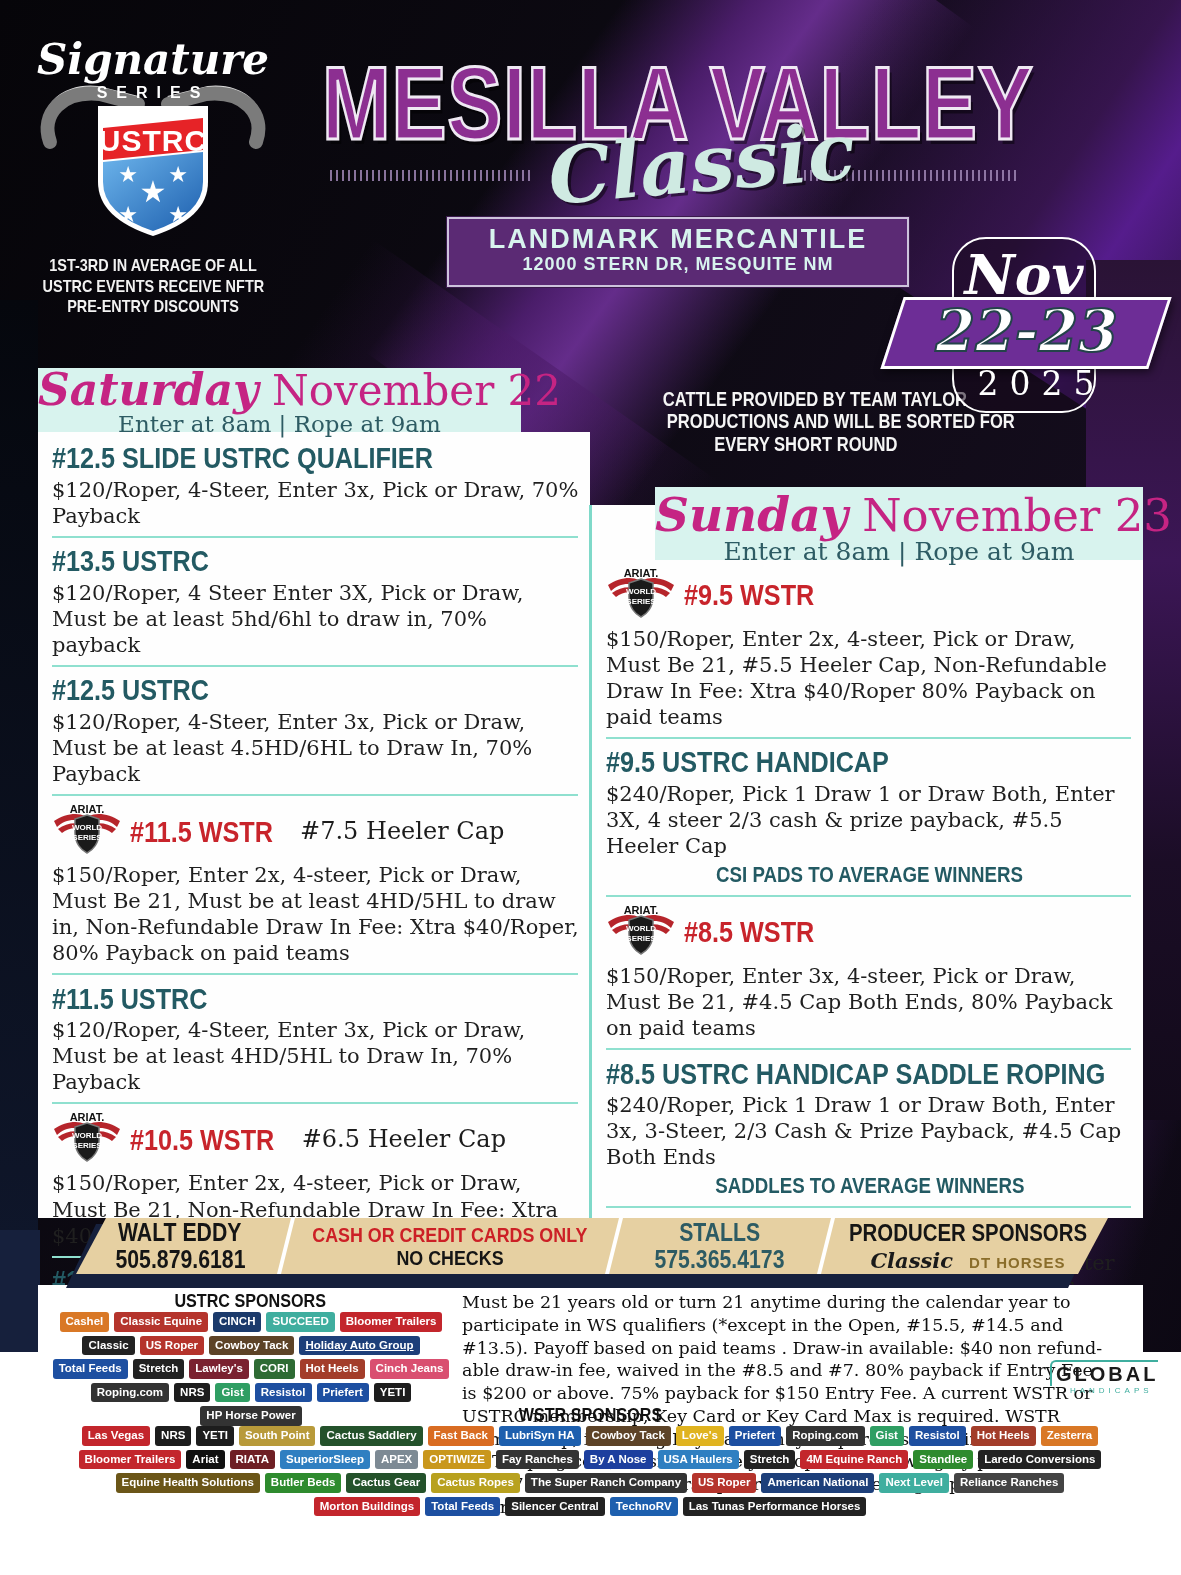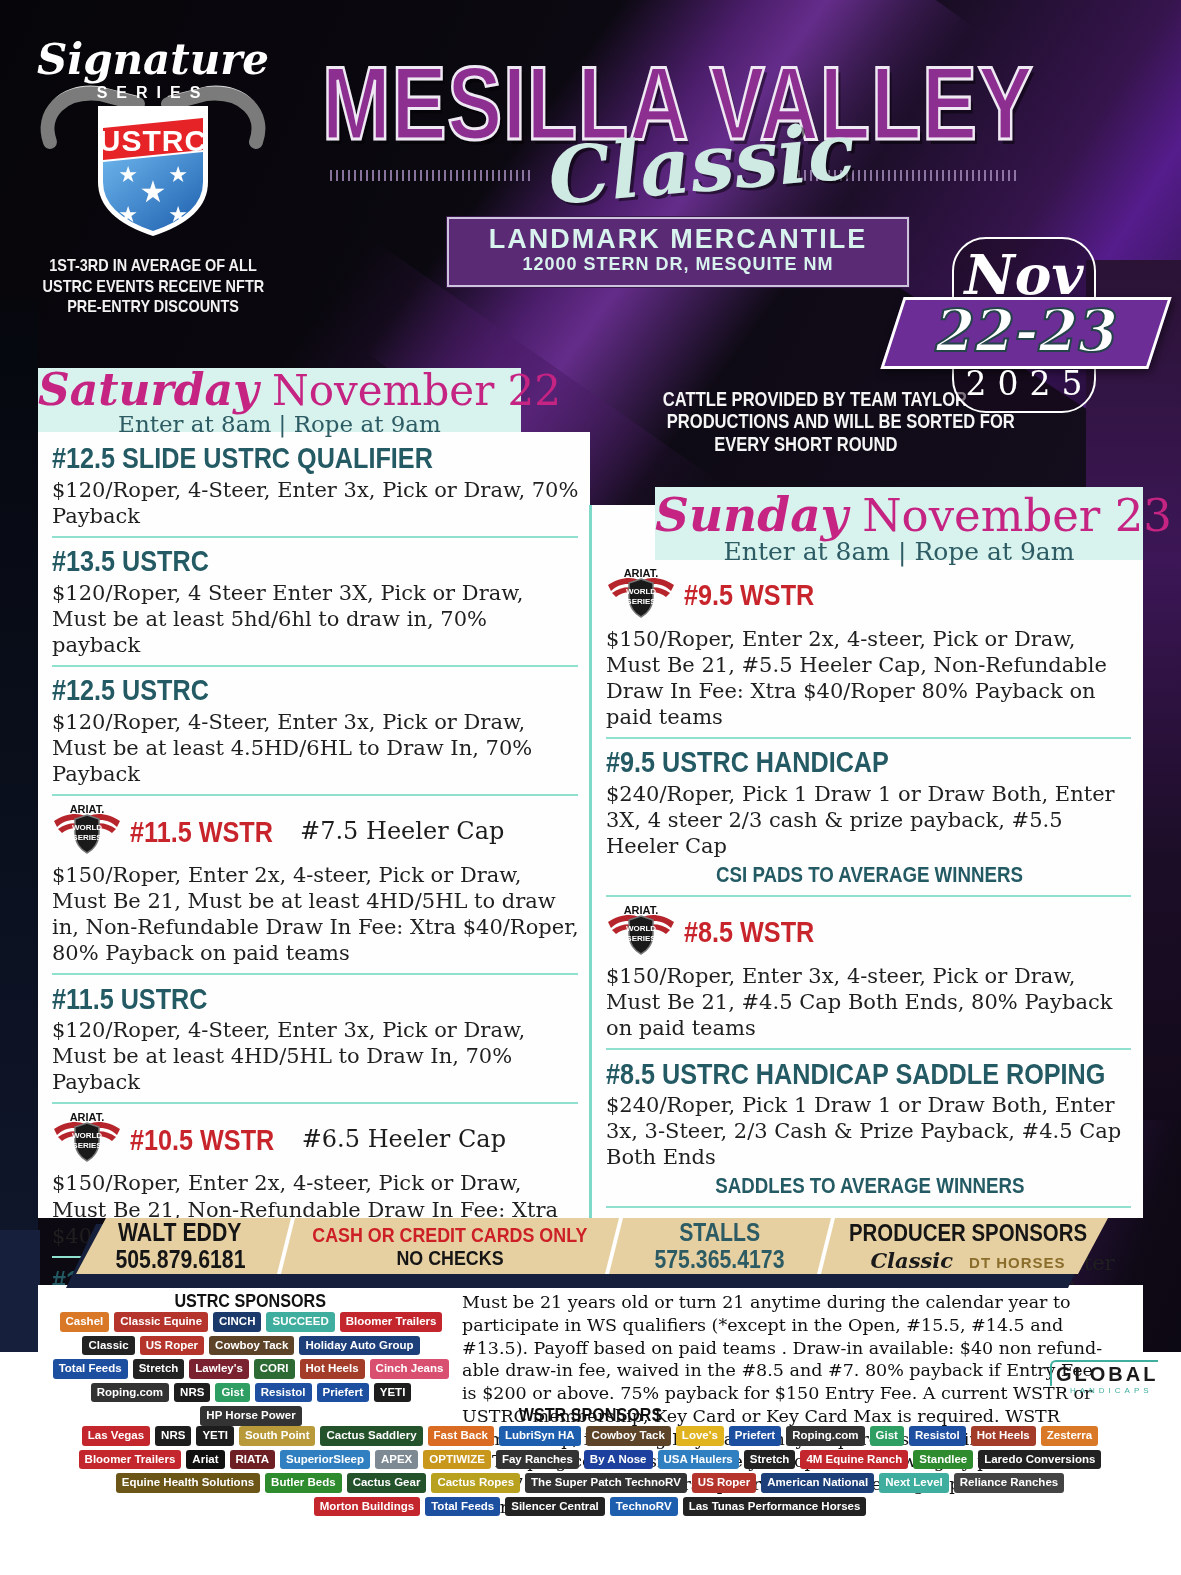--- a/index.html
+++ b/index.html
@@ -45,21 +45,21 @@
   .venue .v2{font-weight:bold;font-size:18px;letter-spacing:1px;line-height:1.25;}
   
   .dbadge{position:absolute;left:952px;top:237px;width:140px;height:172px;border:2px solid #fff;
     border-radius:34px;background:rgba(24,10,30,.55);z-index:2;}
   .dmonth{font-family:"DejaVu Serif",serif;font-style:italic;font-weight:bold;font-size:55px;
     color:#fff;text-align:center;line-height:1;margin-top:8px;}
   .dpar{position:absolute;left:-62px;top:58px;width:262px;height:66px;background:#6d2d96;
     border:3px solid #fff;transform:skewX(-18deg);box-shadow:3px 3px 8px rgba(0,0,0,.55);}
   .dpar-in{transform:skewX(18deg);text-align:center;font-family:"DejaVu Serif",serif;font-style:italic;
     font-weight:bold;font-size:57px;line-height:62px;color:#ffffff;-webkit-text-stroke:2px #24434a;}
-  .dyear{position:absolute;left:0;bottom:8px;width:100%;text-align:center;color:#fff;
+  .dyear{position:absolute;left:12px;bottom:8px;width:100%;text-align:center;color:#fff;
     font-family:"DejaVu Serif",serif;font-size:33px;letter-spacing:11px;text-indent:11px;}
   
   .cattle{position:absolute;left:636px;top:388px;width:340px;text-align:center;color:#f5f5f5;
     font-weight:bold;font-size:19.5px;line-height:1.15;}
   
   .banner{position:absolute;background:#d8f3ee;text-align:center;z-index:4;}
   .banner .b1{line-height:1;white-space:nowrap;}
   .b-script{font-family:"DejaVu Serif",serif;font-style:italic;font-weight:bold;color:#c52483;}
   .b-serif{font-family:"DejaVu Serif",serif;color:#c52483;}
   .b-sub{font-family:"DejaVu Serif",serif;color:#2d5b63;}
@@ -371,21 +371,21 @@
   </div>
   <div class="chips chips-ustrc" id="ustrc-chips">
       <span class="chip" style="background: rgb(217, 120, 38);">Cashel</span>
       <span class="chip" style="background: rgb(181, 52, 44);">Classic Equine</span>
       <span class="chip" style="background: rgb(27, 58, 107);">CINCH</span>
       <span class="chip" style="background: rgb(63, 174, 159);">SUCCEED</span>
       <span class="chip" style="background: rgb(195, 38, 44);">Bloomer Trailers</span>
       <span class="chip" style="background: rgb(34, 34, 34);">Classic</span>
       <span class="chip" style="background: rgb(181, 52, 44);">US Roper</span>
       <span class="chip" style="background: rgb(93, 67, 39);">Cowboy Tack</span>
-      <span class="chip" style="background: rgb(29, 63, 122);">Holiday Auto Group</span>
+      <span class="chip" style="background: rgb(29, 63, 122); text-decoration: underline;">Holiday Auto Group</span>
       <span class="chip" style="background: rgb(29, 79, 161);">Total Feeds</span>
       <span class="chip" style="background: rgb(34, 34, 34);">Stretch</span>
       <span class="chip" style="background: rgb(122, 34, 48);">Lawley's</span>
       <span class="chip" style="background: rgb(46, 107, 52);">CORI</span>
       <span class="chip" style="background: rgb(163, 61, 42);">Hot Heels</span>
       <span class="chip" style="background: rgb(217, 79, 112);">Cinch Jeans</span>
       <span class="chip" style="background: rgb(51, 51, 51);">Roping.com</span>
       <span class="chip" style="background: rgb(29, 29, 29);">NRS</span>
       <span class="chip" style="background: rgb(47, 158, 99);">Gist</span>
       <span class="chip" style="background: rgb(30, 79, 160);">Resistol</span>
@@ -429,21 +429,21 @@
       <span class="chip" style="background: rgb(29, 63, 158);">By A Nose</span>
       <span class="chip" style="background: rgb(47, 127, 193);">USA Haulers</span>
       <span class="chip" style="background: rgb(34, 34, 34);">Stretch</span>
       <span class="chip" style="background: rgb(195, 38, 44);">4M Equine Ranch</span>
       <span class="chip" style="background: rgb(46, 139, 46);">Standlee</span>
       <span class="chip" style="background: rgb(34, 34, 34);">Laredo Conversions</span>
       <span class="chip" style="background: rgb(107, 86, 24);">Equine Health Solutions</span>
       <span class="chip" style="background: rgb(46, 139, 46);">Butler Beds</span>
       <span class="chip" style="background: rgb(36, 82, 43);">Cactus Gear</span>
       <span class="chip" style="background: rgb(184, 161, 31);">Cactus Ropes</span>
-      <span class="chip" style="background: rgb(51, 51, 51);">The Super Patch TechnoRV</span>
+      <span class="chip" style="background: rgb(51, 51, 51);">The Super Ranch Company</span>
       <span class="chip" style="background: rgb(181, 52, 44);">US Roper</span>
       <span class="chip" style="background: rgb(29, 63, 122);">American National</span>
       <span class="chip" style="background: rgb(63, 174, 159);">Next Level</span>
       <span class="chip" style="background: rgb(68, 68, 68);">Reliance Ranches</span>
       <span class="chip" style="background: rgb(195, 38, 44);">Morton Buildings</span>
       <span class="chip" style="background: rgb(29, 79, 161);">Total Feeds</span>
       <span class="chip" style="background: rgb(34, 34, 34);">Silencer Central</span>
       <span class="chip" style="background: rgb(29, 95, 174);">TechnoRV</span>
       <span class="chip" style="background: rgb(34, 34, 34);">Las Tunas Performance Horses</span>
     </div>

